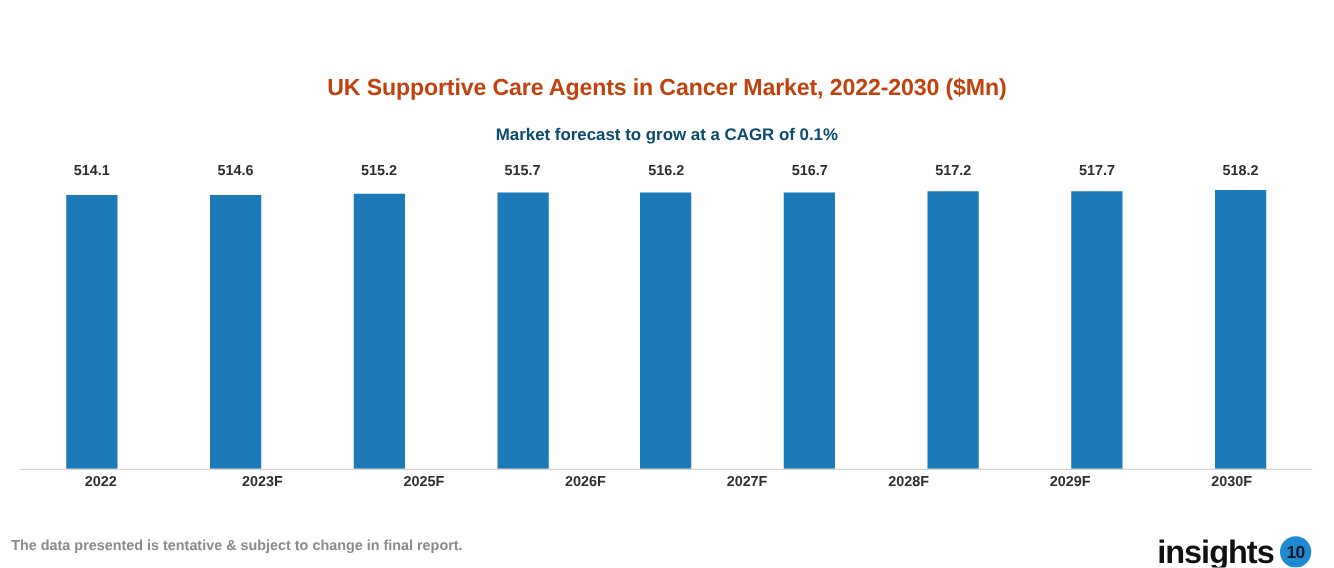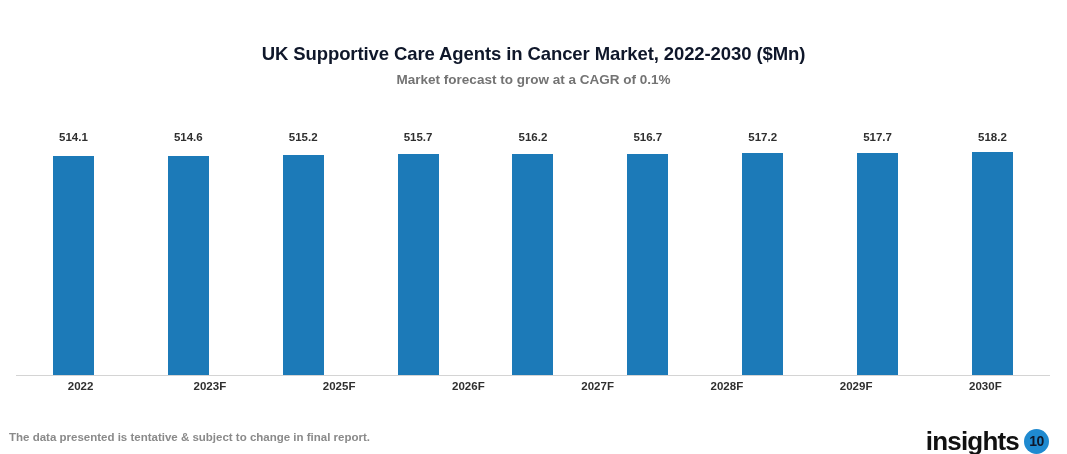--- a/index.html
+++ b/index.html
@@ -27,29 +27,29 @@
   .title-block {
     position: absolute;
     left: 0;
     top: 42px;
     width: 1067px;
     text-align: center;
   }
   .chart-title {
     font-size: 18.5px;
     font-weight: bold;
-    color: #0f172a;
+    color: #c2410c;
     letter-spacing: -0.1px;
     line-height: 24px;
-    margin: 0;
+    margin: 16px;
   }
   .chart-subtitle {
     font-size: 13.5px;
     font-weight: bold;
-    color: #737373;
+    color: #0c4a6e;
     line-height: 20px;
     margin: 4px 0 0 0;
   }
 
   
   .plot-area {
     position: absolute;
     left: 16px;
     top: 130px;
     width: 1034px;

